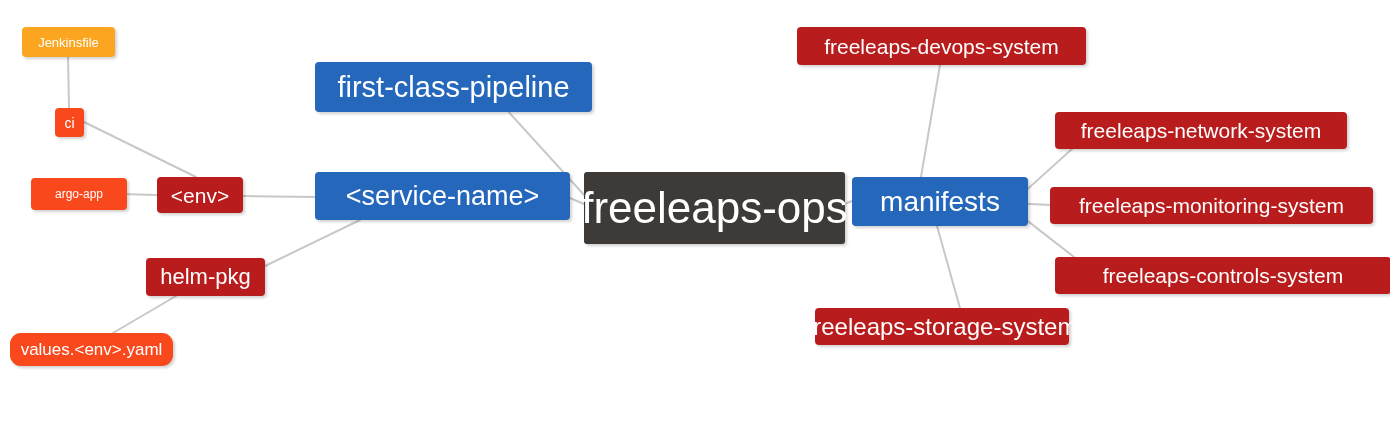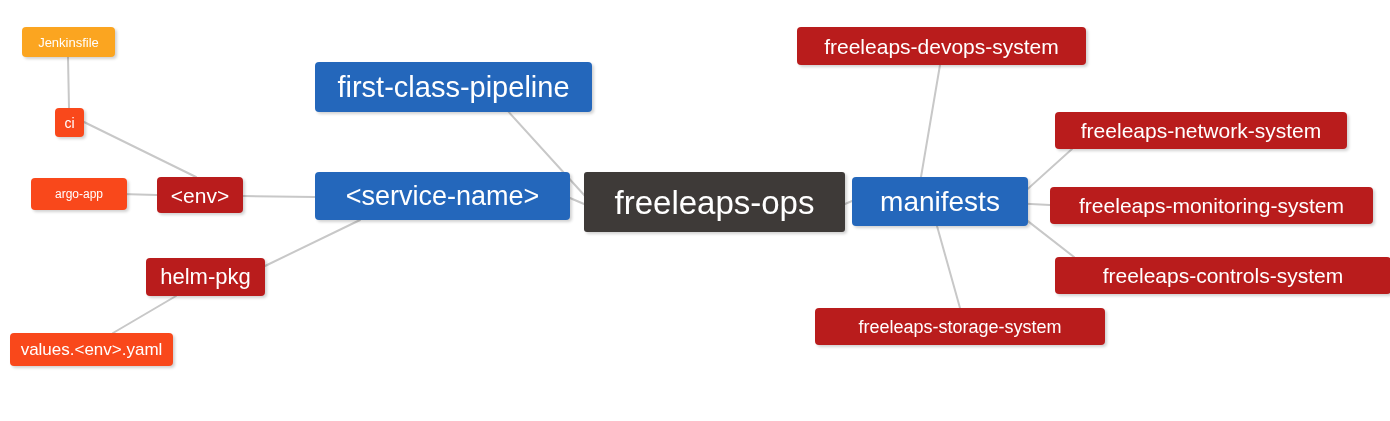--- a/index.html
+++ b/index.html
@@ -64,29 +64,29 @@
       <line x1="157" y1="195" x2="121" y2="194" stroke="#c8c8c8" stroke-width="2" stroke-linecap="round"></line>
       <line x1="69" y1="108" x2="68" y2="57" stroke="#c8c8c8" stroke-width="2" stroke-linecap="round"></line>
       <line x1="176" y1="296" x2="113" y2="333" stroke="#c8c8c8" stroke-width="2" stroke-linecap="round"></line>
       <line x1="921" y1="177" x2="940" y2="65" stroke="#c8c8c8" stroke-width="2" stroke-linecap="round"></line>
       <line x1="1011" y1="204" x2="1072" y2="149" stroke="#c8c8c8" stroke-width="2" stroke-linecap="round"></line>
       <line x1="1011" y1="203" x2="1050" y2="205" stroke="#c8c8c8" stroke-width="2" stroke-linecap="round"></line>
       <line x1="1011" y1="208" x2="1074" y2="257" stroke="#c8c8c8" stroke-width="2" stroke-linecap="round"></line>
       <line x1="937" y1="226" x2="960" y2="308" stroke="#c8c8c8" stroke-width="2" stroke-linecap="round"></line>
     </svg>
   <div id="node-layer">
-      <div class="node root" style="left: 584px; top: 172px; width: 261px; height: 60px; font-size: 33px;">freeleaps-ops</div>
+      <div class="node root" style="left: 584px; top: 172px; width: 261px; height: 72px; font-size: 44px;">freeleaps-ops</div>
       <div class="node blue" style="left: 315px; top: 172px; width: 255px; height: 48px; font-size: 27px;">&lt;service-name&gt;</div>
       <div class="node blue" style="left: 315px; top: 46px; width: 277px; height: 50px; font-size: 29px; margin-top: 16px;">first-class-pipeline</div>
       <div class="node blue" style="left: 852px; top: 177px; width: 176px; height: 49px; font-size: 28px;">manifests</div>
       <div class="node green" style="left: 157px; top: 177px; width: 86px; height: 36px; font-size: 21px;">&lt;env&gt;</div>
       <div class="node orange" style="left: 22px; top: 27px; width: 93px; height: 30px; font-size: 13px;">Jenkinsfile</div>
       <div class="node red" style="left: 55px; top: 108px; width: 29px; height: 29px; font-size: 14px;">ci</div>
       <div class="node red" style="left: 31px; top: 178px; width: 96px; height: 32px; font-size: 12px;">argo-app</div>
       <div class="node green" style="left: 146px; top: 258px; width: 119px; height: 38px; font-size: 22px;">helm-pkg</div>
-      <div class="node red" style="left: 10px; top: 333px; width: 163px; height: 33px; font-size: 17px;">values.&lt;env&gt;.yaml</div>
+      <div class="node red" style="left: 10px; top: 333px; width: 163px; height: 33px; font-size: 17px; border-radius: 11px;">values.&lt;env&gt;.yaml</div>
       <div class="node green" style="left: 797px; top: 27px; width: 289px; height: 38px; font-size: 21px;">freeleaps-devops-system</div>
       <div class="node green" style="left: 1055px; top: 112px; width: 292px; height: 37px; font-size: 21px;">freeleaps-network-system</div>
       <div class="node green" style="left: 1050px; top: 187px; width: 323px; height: 37px; font-size: 21px;">freeleaps-monitoring-system</div>
       <div class="node green" style="left: 1055px; top: 257px; width: 336px; height: 37px; font-size: 21px;">freeleaps-controls-system</div>
-      <div class="node green" style="left: 815px; top: 308px; width: 290px; height: 37px; font-size: 18px;">freeleaps-storage-system</div>
+      <div class="node green" style="left: 815px; top: 308px; width: 254px; height: 37px; font-size: 24px;">freeleaps-storage-system</div>
     </div>
 </div>
 
 </body></html>

